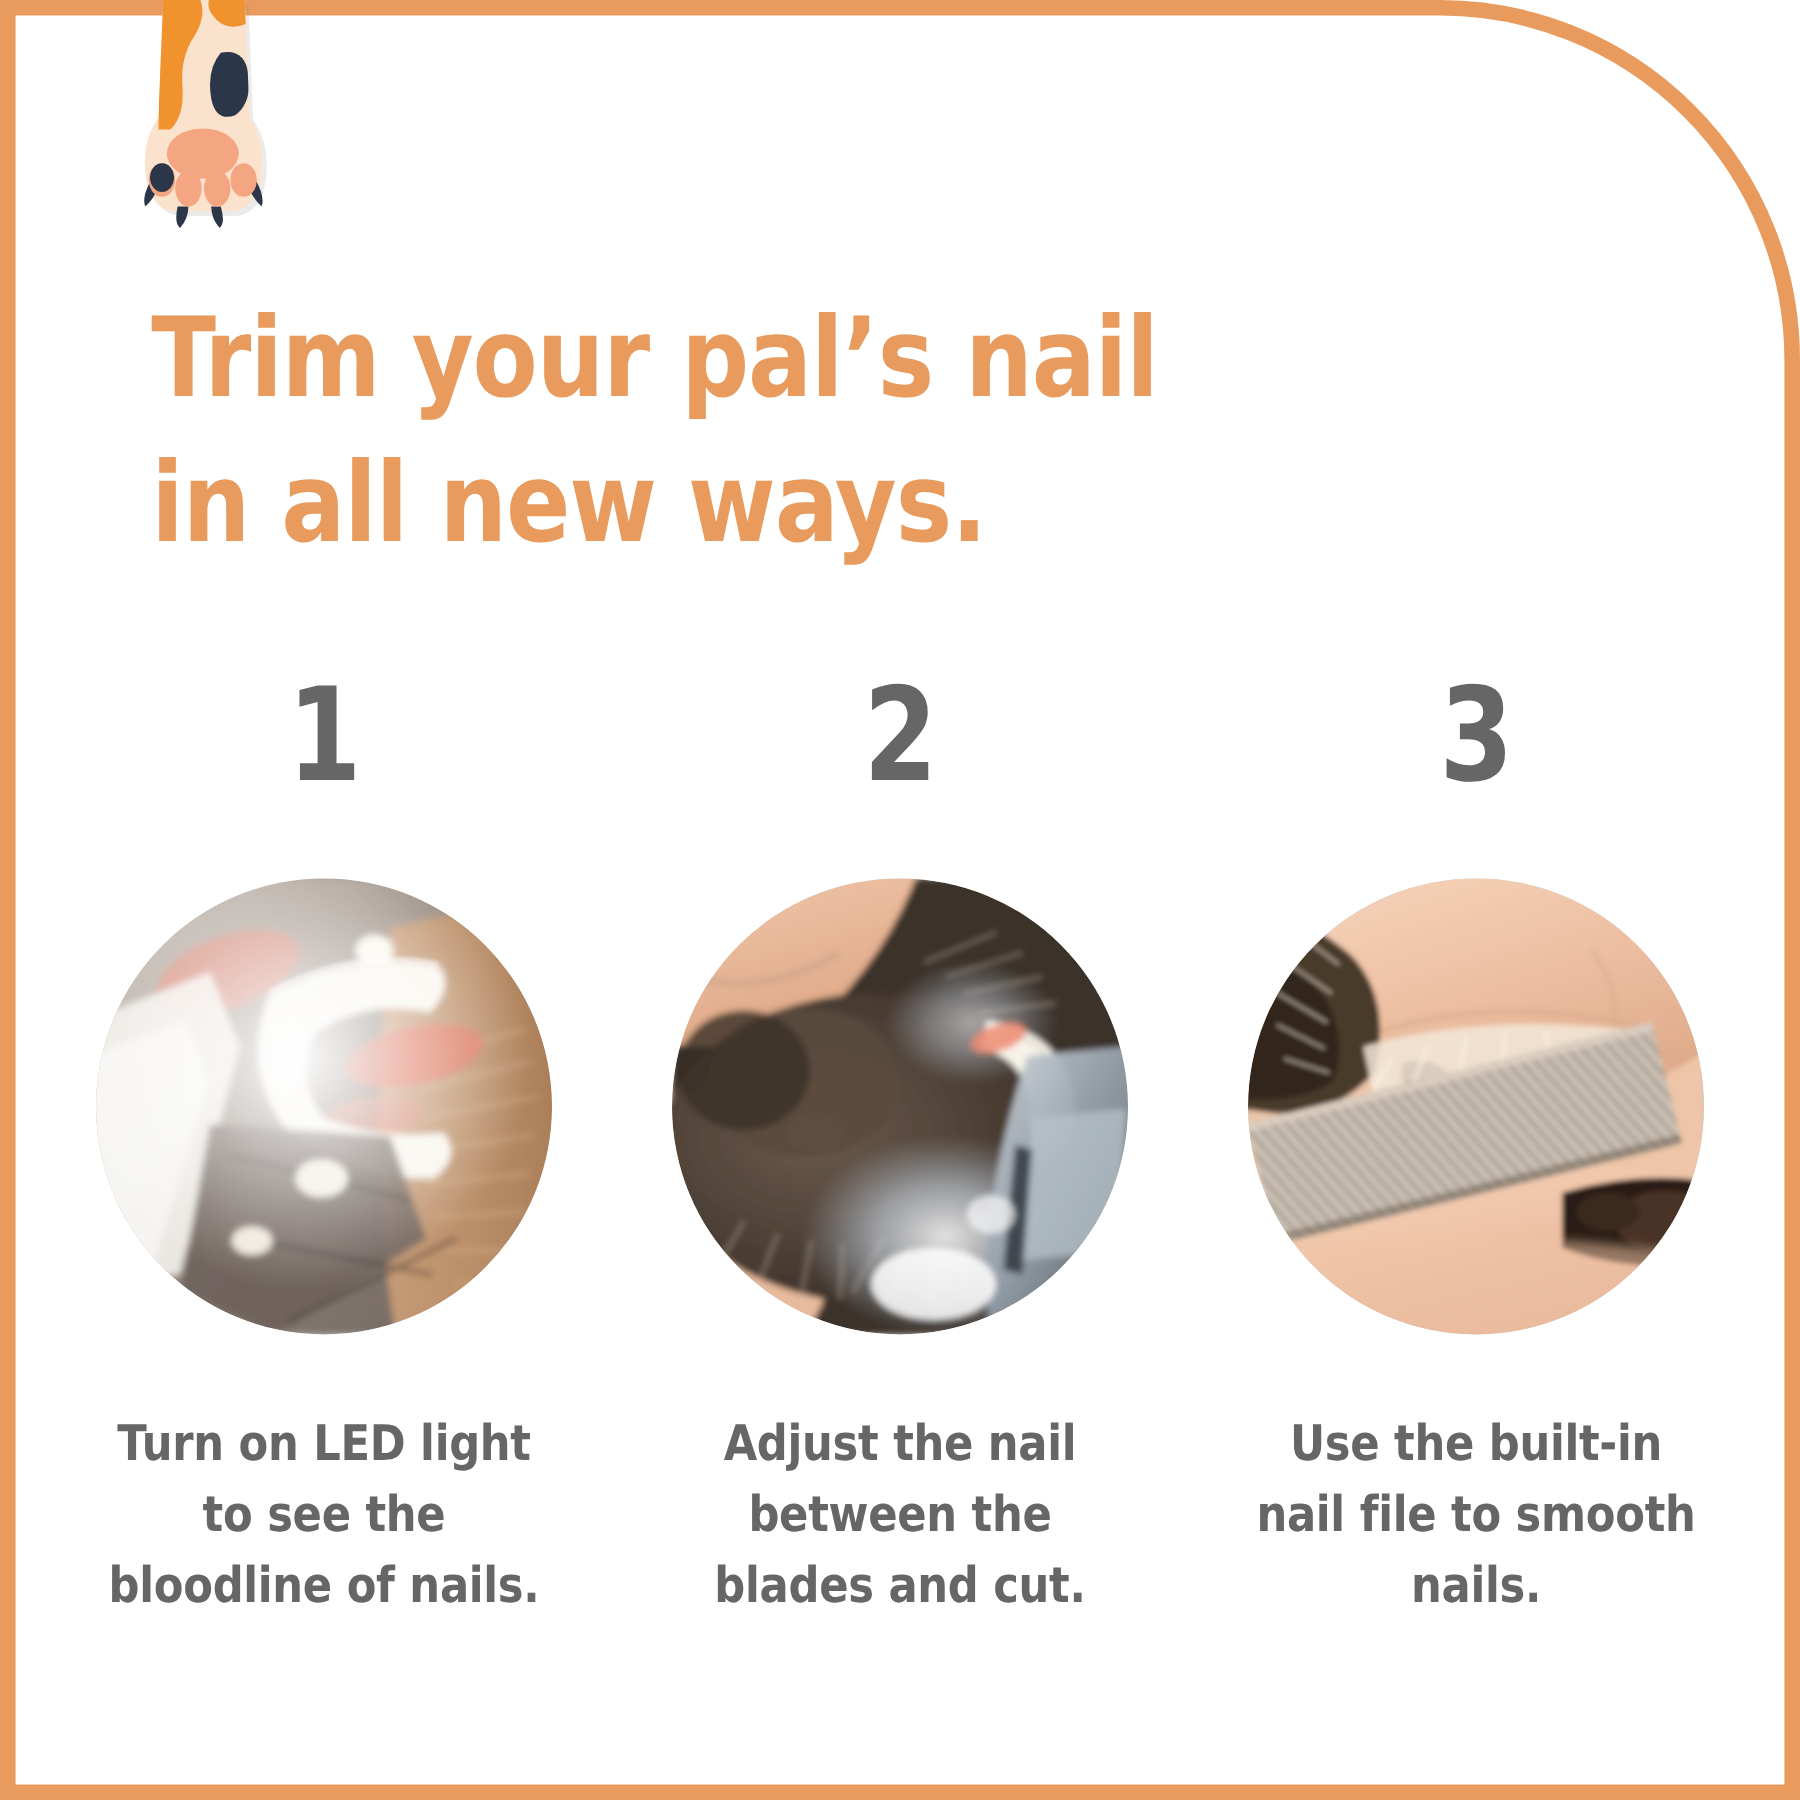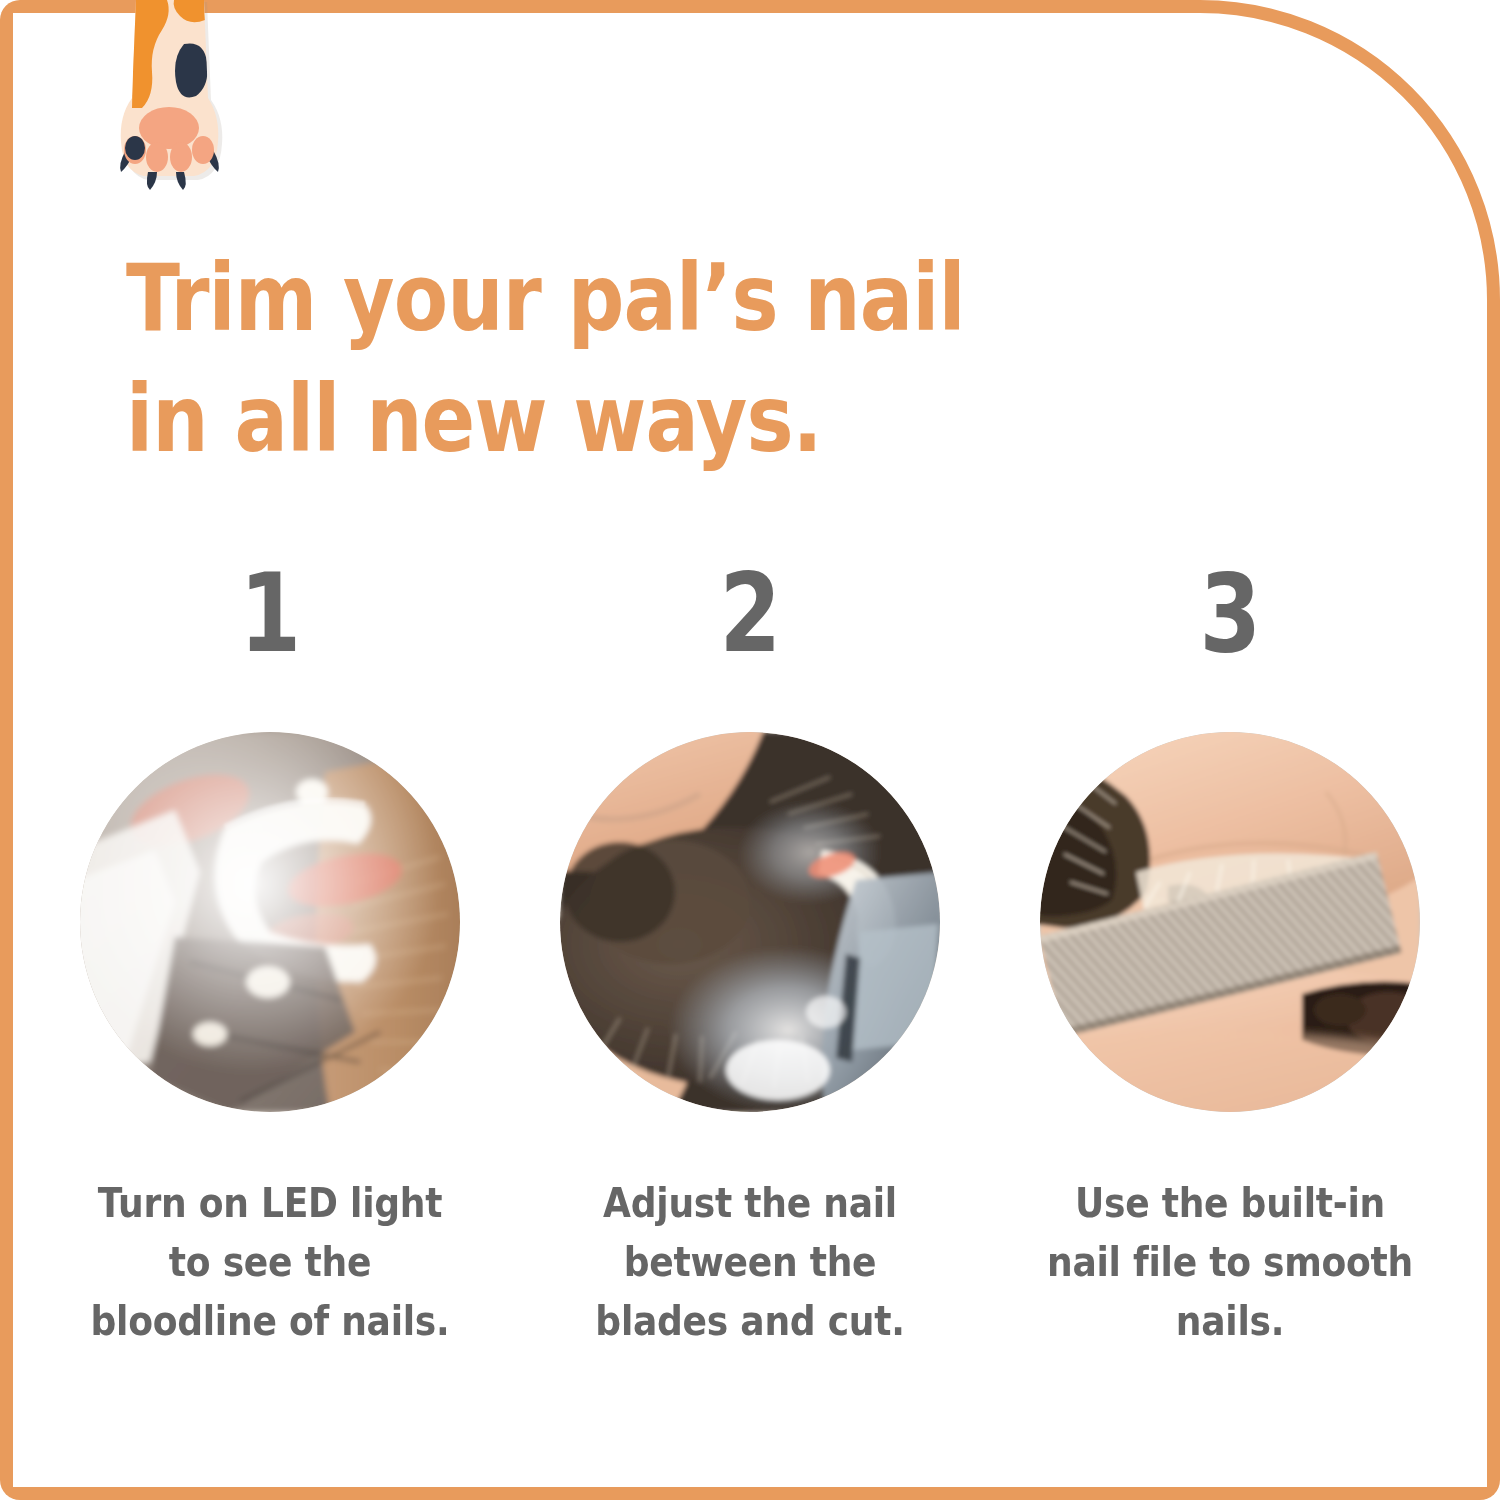--- a/index.html
+++ b/index.html
@@ -10,21 +10,20 @@
   body {
     font-family: "Liberation Sans", sans-serif;
   }
 
   #poster {
     position: relative;
     width: 1500px;
     height: 1500px;
     background: #ffffff;
     overflow: hidden;
-    border-radius: 20px;
   }
 
   
   .frame {
     position: absolute;
     left: 0;
     top: 0;
     width: 1500px;
     height: 1500px;
     box-sizing: border-box;

